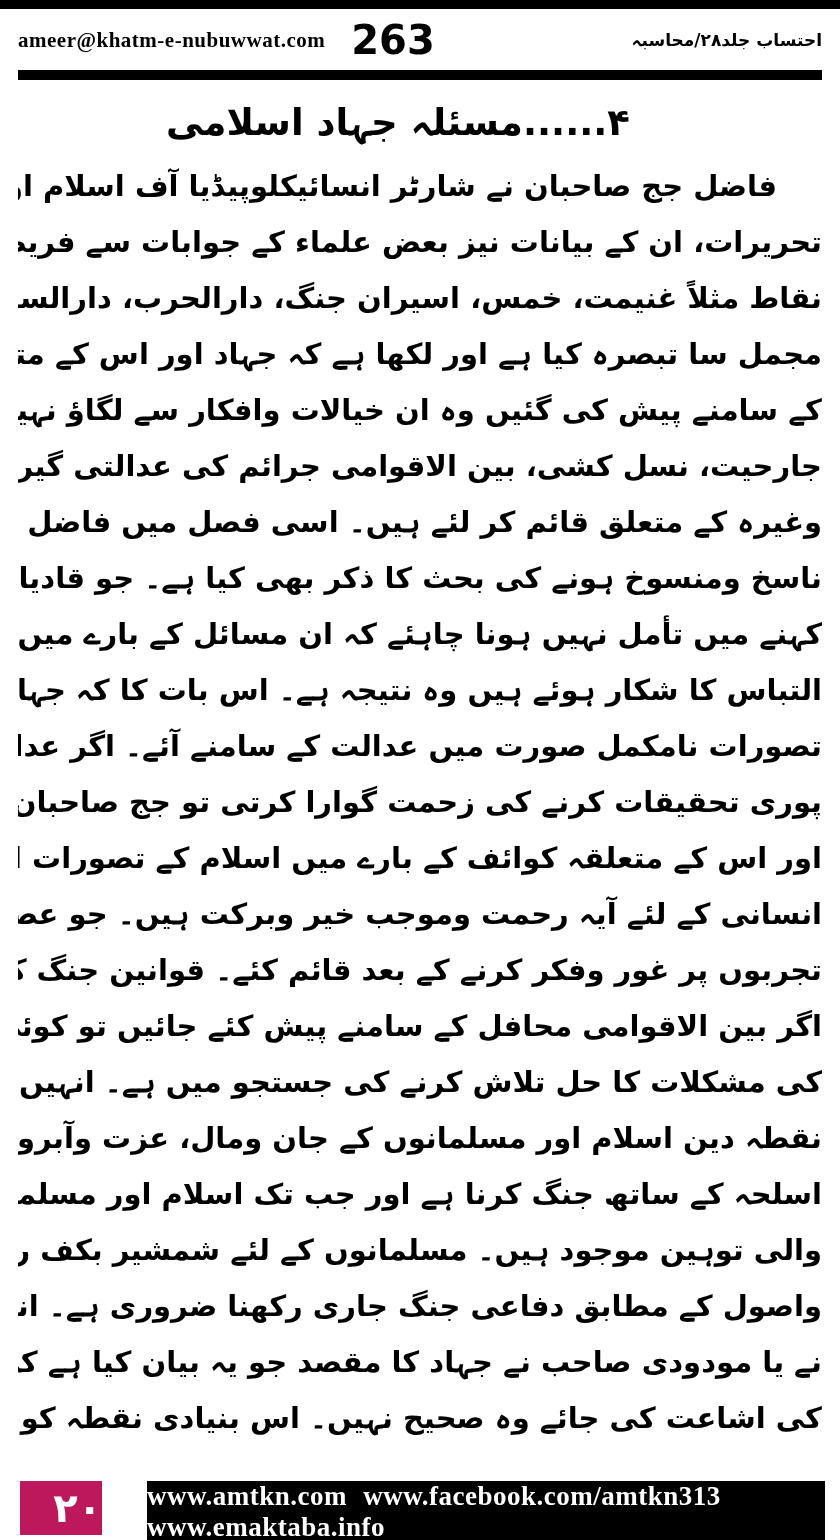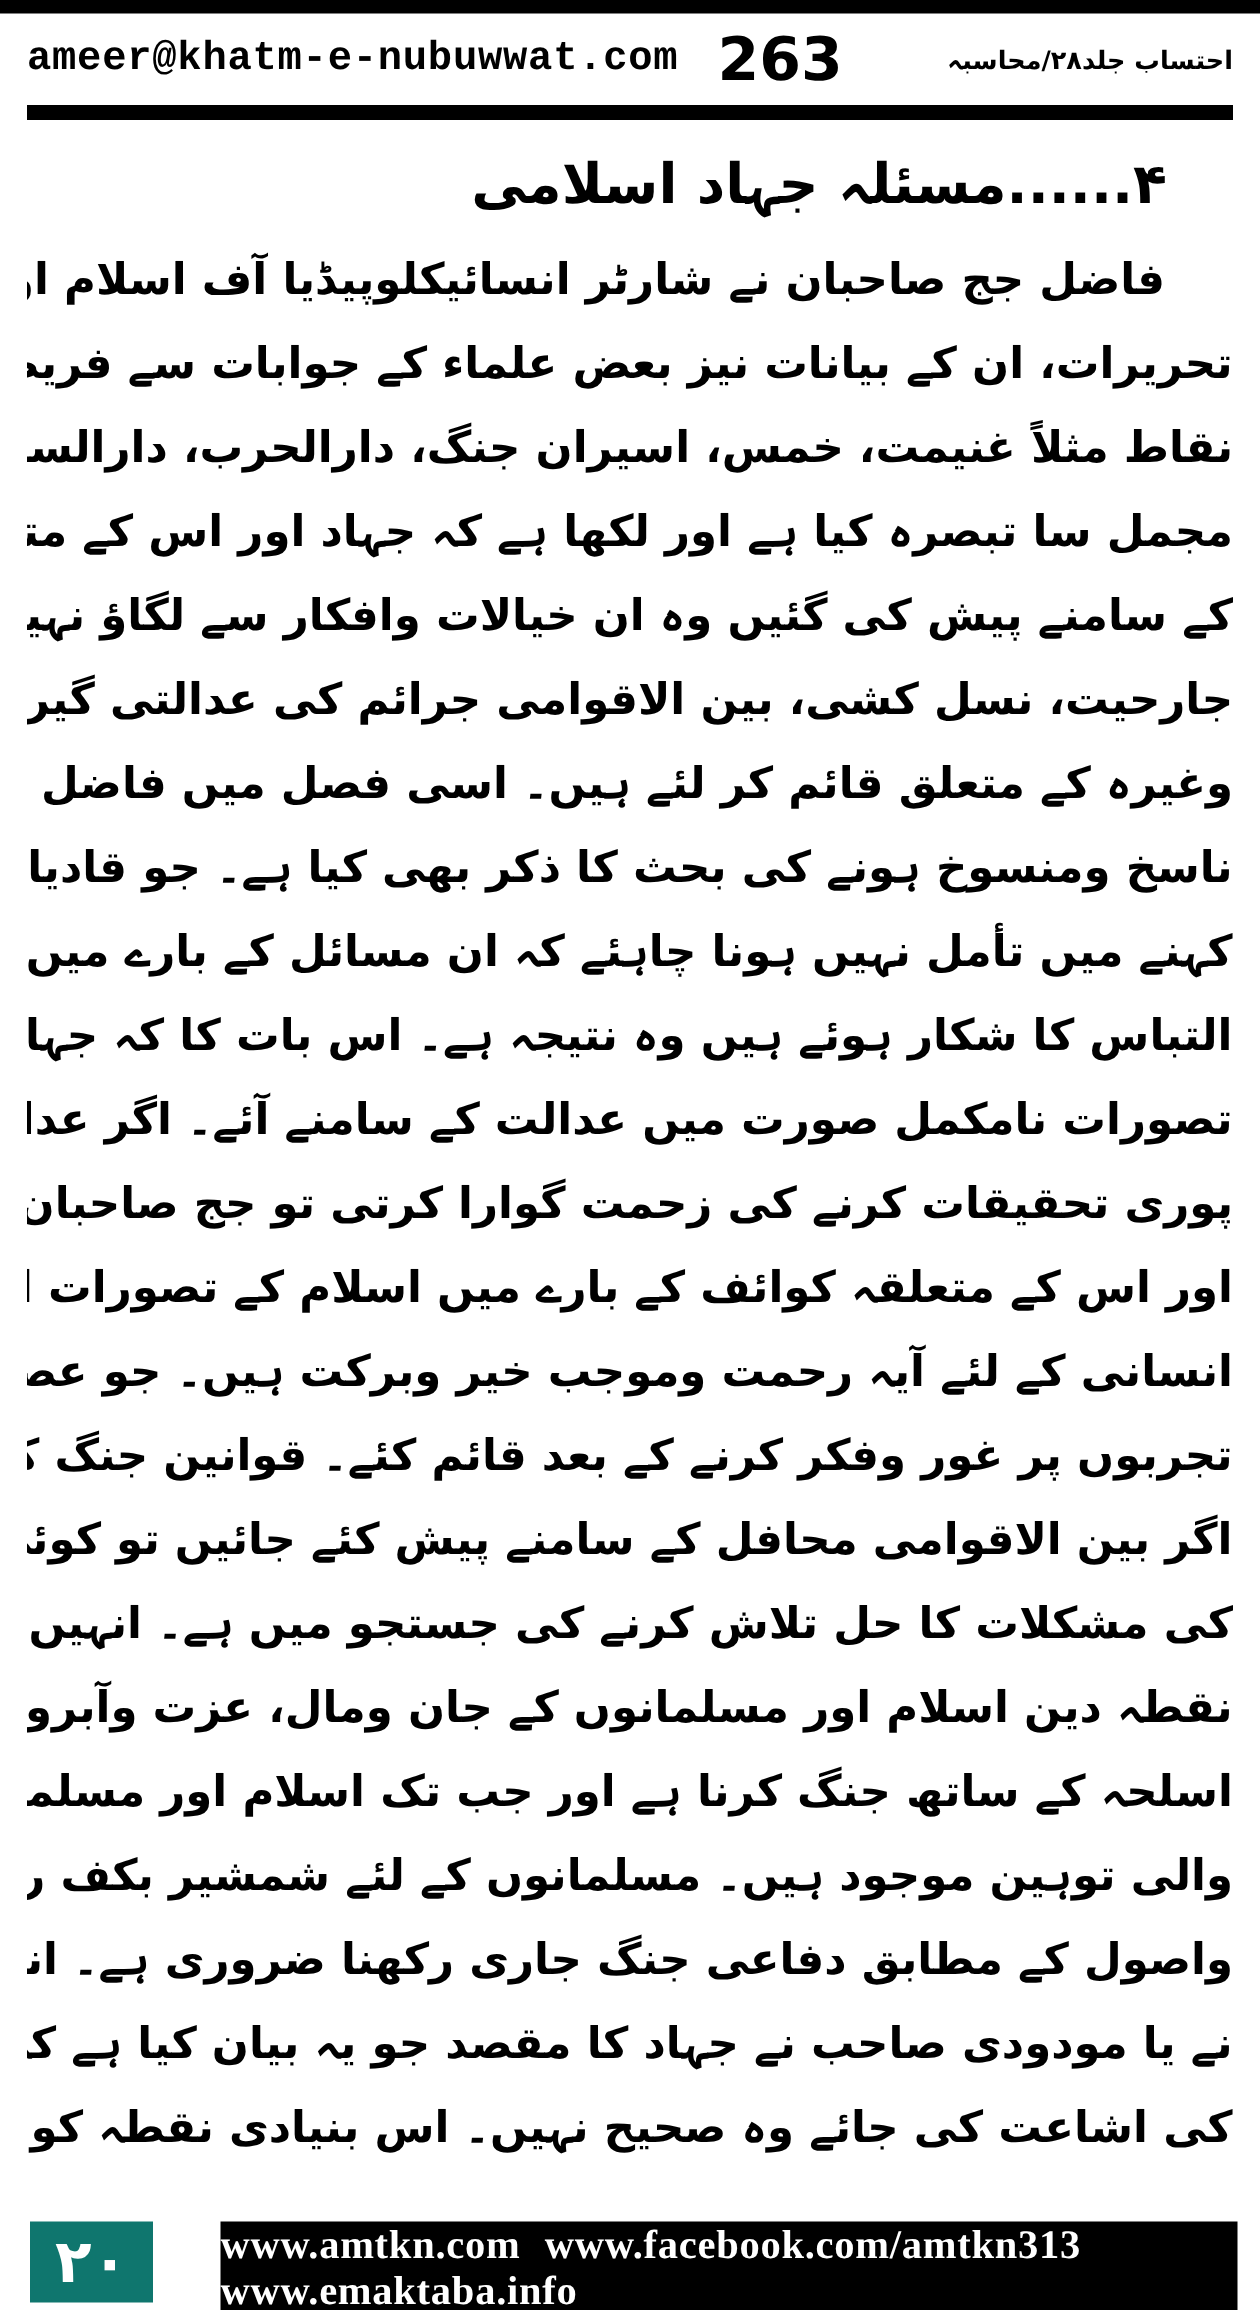--- a/index.html
+++ b/index.html
@@ -13,30 +13,30 @@
     overflow:hidden;
   }
   .topbar { height:9px; background:#000; }
 
   .header {
     display:flex; align-items:center; justify-content:space-between;
     padding:8px 18px 2px 18px; height:46px;
   }
   .header-left { display:flex; align-items:center; gap:26px; }
   .email {
-    font-family:Liberation Mono, monospace;
-    font-weight:bold; font-size:27px; letter-spacing:0.5px;
+    font-family:Liberation Serif, serif;
+    font-weight:bold; font-size:21px; letter-spacing:0.5px;
   }
   .page-num { font-size:40px; font-weight:bold; line-height:1; direction:rtl; }
   .book-title { direction:rtl; font-size:17px; font-weight:bold; }
 
   .rule { height:10px; background:#000; margin:5px 18px 0 18px; }
 
   .article-title {
-    direction:rtl; text-align:right;
+    direction:rtl; text-align:center;
     padding:0 62px 0 18px;
     margin-top:12px;
     font-size:37px; font-weight:bold;
     height:62px; line-height:62px;
   }
 
   .body-text { direction:rtl; padding:0 18px; margin-top:4px; }
   .line {
     font-size:29px; font-weight:bold;
     height:56px; line-height:56px;
@@ -44,22 +44,22 @@
     white-space:nowrap;
     overflow:hidden;
   }
   .line.first { padding-right:45px; }
 
   .footer {
     position:absolute; left:20px; right:15px; bottom:5px;
     display:flex; height:54px;
   }
   .page-box {
-    width:82px; background:#0f766e; color:#fff;
-    display:flex; align-items:center; justify-content:center;
+    width:82px; background:#be185d; color:#fff;
+    display:flex; align-items:center; justify-content:flex-start;
     font-size:40px; font-weight:bold; direction:rtl;
     flex:0 0 auto;
   }
   .bar-wrap { flex:1; display:flex; flex-direction:column; margin-left:4px;padding-left:41px; }
   .thin-line { height:3px; background:#000; }
   .thin-gap  { height:3px; background:#fff; }
   .url-bar {
     flex:1; background:#000; color:#fff;
     display:flex; align-items:center; justify-content:center;
     font-family:"Liberation Serif", serif;

